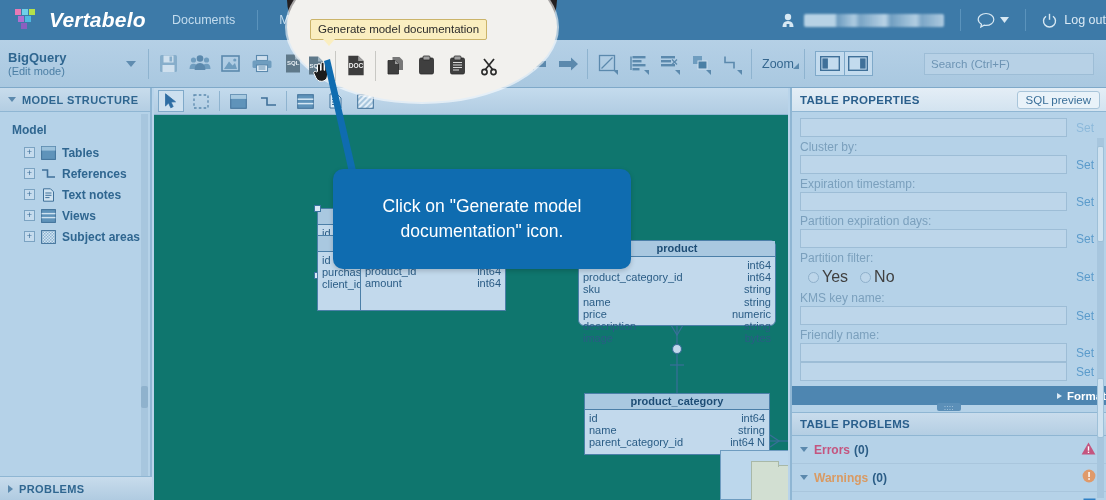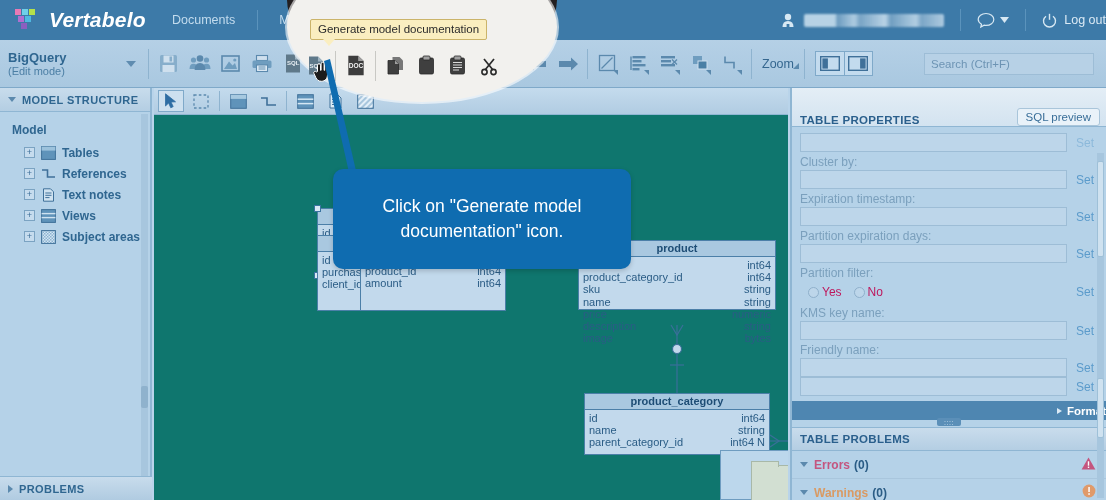--- a/index.html
+++ b/index.html
@@ -188,22 +188,22 @@
     height: 5px; background: #d2dfd2; border: 1px solid #a8b8a8; border-bottom: none;
   }
   svg.links { position: absolute; left: 0; top: 0; width: 634px; height: 412px; pointer-events: none; }
 
   
   .rightpanel {
     position: absolute; top: 88px; left: 790px; width: 316px; height: 412px;
     background: #b5d2e8; border-left: 2px solid #8fb6d3;
   }
   .rp-header {
-    height: 39px; background: linear-gradient(#e4eef6, #d3e3f0);
-    border-bottom: 1px solid #8fb6d3; display: flex; align-items: flex-end;
+    height: 24px; background: linear-gradient(#e4eef6, #d3e3f0);
+    border-bottom: 1px solid #8fb6d3; display: flex; align-items: center;
     padding: 0 6px 0 8px;
   }
   .rp-title { color: #2a5f8c; font-size: 11.5px; font-weight: bold; letter-spacing: .3px; }
   .sqlprev-btn {
     margin-left: auto; font-size: 11.5px; color: #3a6f99; background: #e9f2f9;
     border: 1px solid #a9c5da; border-radius: 3px; padding: 2px 8px; cursor: pointer;
   }
   .rp-body { position: relative; height: 274px; overflow: hidden; padding: 0 8px; }
   .prop-label { color: #7ba0bd; font-size: 12px; margin: 3px 0 1px 0; }
   .prop-row { display: flex; align-items: center; }
@@ -211,21 +211,21 @@
     flex: 1; height: 19px; border: 1px solid #9dbdd6; background: #bdd6ea;
     outline: none; font-size: 12px; color: #2a5c85; padding: 0 4px;
     font-family: "Liberation Sans", sans-serif;
   }
   .prop-set { color: #5b9bcb; font-size: 12px; margin-left: 9px; cursor: pointer; width: 22px; }
   .radio-row { display: flex; align-items: center; height: 22px; }
   .radio {
     width: 11px; height: 11px; border: 1px solid #8fb0cb; border-radius: 50%;
     background: #bdd6ea; margin-right: 3px; cursor: pointer;
   }
-  .radio-label { color: #be185d; font-size: 12px; margin-right: 12px; }
+  .radio-label { color: #404040; font-size: 16px; margin-right: 12px; }
   .format-bar {
     height: 19px; background: #4e86b1; display: flex; align-items: center;
     padding-left: 16px; cursor: pointer; justify-content: flex-end;
   }
   .format-label { color: #ffffff; font-size: 11.5px; font-weight: bold; }
   .tri-right-w {
     width: 0; height: 0; border-top: 3.5px solid transparent;
     border-bottom: 3.5px solid transparent; border-left: 5px solid #dbeaf5; margin-right: 5px;
   }
   .splitter {
@@ -730,21 +730,21 @@
           <span class="rname">product_id</span>
           <span class="rtype">int64</span>
         </div>
         <div class="tbl-row">
           <span class="rname">amount</span>
           <span class="rtype">int64</span>
         </div>
       </div>
     </div>
 
-    <div class="tbl" style="left:424px; top:152px; width:198px; height:70px;">
+    <div class="tbl" style="left:424px; top:152px; width:198px; height:86px;border-radius:6px;">
       <div class="tbl-head">product</div>
       <div class="tbl-body">
         <div class="tbl-row">
           <span class="rname">id</span>
           <span class="rtype">int64</span>
         </div>
         <div class="tbl-row">
           <span class="rname">product_category_id</span>
           <span class="rtype">int64</span>
         </div>

